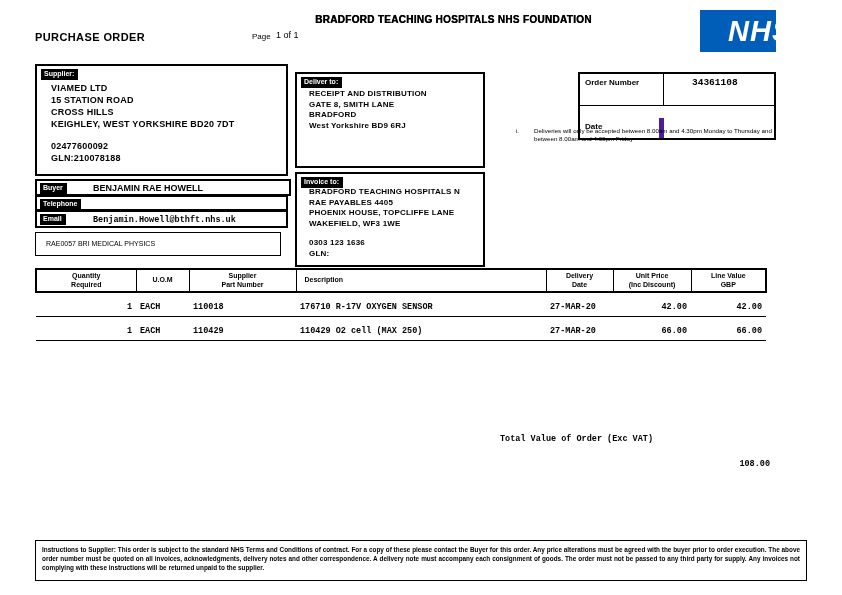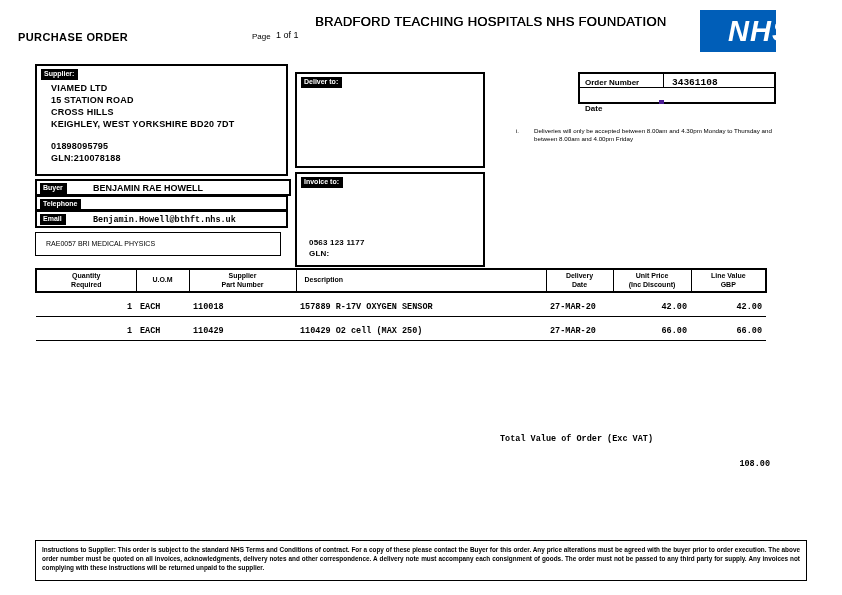--- a/index.html
+++ b/index.html
@@ -21,38 +21,38 @@
     font-weight:bold;
     padding:1px 4px 2px 3px;
     line-height:1.1;
   }
   .box2 { border:2px solid #000; }
   .box1 { border:1px solid #000; }
   .pre { white-space:pre-line; }
 
   
   .po-title { font-size:11px; font-weight:bold; letter-spacing:0.4px; }
-  .org-title { font-size:13px; font-weight:normal; letter-spacing:0.3px; text-shadow:0.4px 0 0 #000; }
+  .org-title { font-size:10px; font-weight:bold; letter-spacing:0.3px; text-shadow:0.4px 0 0 #000; }
   .nhs-logo {
     width:76px; height:42px;
     background:#005EB8;
     color:#fff;
     font-style:italic;
     font-weight:bold;
     font-size:29px;
     text-align:center;
     line-height:42px;
     letter-spacing:1px;
   }
 
   .addr-line { font-size:9px; font-weight:bold; line-height:12px; letter-spacing:0.2px; }
   .addr-line-sm { font-size:8px; font-weight:bold; line-height:10.5px; letter-spacing:0.2px; }
 
   
-  .meta-row { display:flex; height:14px; }
+  .meta-row { display:flex; height:32px;gap:20px; }
   .meta-label { width:84px; font-size:8px; font-weight:bold; padding:4px 0 0 5px; }
   .meta-value { flex:1; font-size:9.5px; font-weight:bold; padding:3px 0 0 8px; font-family:"Liberation Mono","DejaVu Sans Mono",monospace; }
 
   .note { font-size:6.2px; line-height:8px; }
 
   .field-row { background:#fff; }
   .field-value { font-size:9px; font-weight:bold; margin-left:8px; }
 
   
   table.items { border-collapse:collapse; table-layout:fixed; width:730px; }
@@ -89,45 +89,51 @@
     font-size:6.4px;
     font-weight:bold;
     line-height:9px;
     padding:4px 6px;
     text-align:justify;
   }
 </style>
 </head>
 <body>
 
-<div class="abs po-title" style="left:18px; top:31px;">PURCHASE ORDER</div>
+<div class="abs po-title" style="left:35px; top:31px;">PURCHASE ORDER</div>
 
 <div class="abs" style="left:252px; top:32px; font-size:8px;">Page</div>
 <div class="abs" style="left:276px; top:30px; font-size:9px;">1 of 1</div>
 
 <div class="abs org-title" style="left:315px; top:14px;">BRADFORD TEACHING HOSPITALS NHS FOUNDATION</div>
 
 <div class="abs nhs-logo" style="left:700px; top:10px;padding-left:28px;">NHS</div>
 
 <div class="abs box2" style="left:35px; top:64px; width:253px; height:112px;">
   <span class="badge" style="position:absolute; left:4px; top:3px;">Supplier:</span>
   <div style="position:absolute; left:14px; top:16px;">
     <div class="addr-line">VIAMED LTD</div>
     <div class="addr-line">15 STATION ROAD</div>
     <div class="addr-line">CROSS HILLS</div>
     <div class="addr-line">KEIGHLEY, WEST YORKSHIRE BD20 7DT</div>
   </div>
   <div style="position:absolute; left:14px; top:74px;">
-    <div class="addr-line">01898095795</div>
+    <div class="addr-line">02477600092</div>
     <div class="addr-line">GLN:210078188</div>
   </div>
 </div>
 
 <div class="abs box2" style="left:295px; top:72px; width:190px; height:96px;">
   <span class="badge" style="position:absolute; left:4px; top:3px;">Deliver to:</span>
+  <div style="position:absolute; left:12px; top:15px;">
+    <div class="addr-line-sm">RECEIPT AND DISTRIBUTION</div>
+    <div class="addr-line-sm">GATE 8, SMITH LANE</div>
+    <div class="addr-line-sm">BRADFORD</div>
+    <div class="addr-line-sm">West Yorkshire BD9 6RJ</div>
+  </div>
 </div>
 
 <div class="abs box2" style="left:578px; top:72px; width:198px;">
   <div class="meta-row" style="border-bottom:1px solid #000;">
     <div class="meta-label" style="border-right:1px solid #000;">Order Number</div>
     <div class="meta-value">34361108</div>
   </div>
   <div class="meta-row">
     <div class="meta-label" style="border-right:5px solid #4c1d95;margin-top:12px;">Date</div>
   </div>
@@ -148,22 +154,28 @@
   <span class="badge" style="position:absolute; left:3px; top:2px;">Email</span>
   <span class="field-value mono" style="position:absolute; left:48px; top:3px; font-size:8.5px;">Benjamin.Howell@bthft.nhs.uk</span>
 </div>
 
 <div class="abs box1" style="left:35px; top:232px; width:246px; height:24px;">
   <span style="position:absolute; left:10px; top:7px; font-size:7px;">RAE0057 BRI MEDICAL PHYSICS</span>
 </div>
 
 <div class="abs box2" style="left:295px; top:172px; width:190px; height:95px;">
   <span class="badge" style="position:absolute; left:4px; top:3px;">Invoice to:</span>
+  <div style="position:absolute; left:12px; top:13px;">
+    <div class="addr-line-sm">BRADFORD TEACHING HOSPITALS N</div>
+    <div class="addr-line-sm">RAE PAYABLES 4405</div>
+    <div class="addr-line-sm">PHOENIX HOUSE, TOPCLIFFE LANE</div>
+    <div class="addr-line-sm">WAKEFIELD, WF3 1WE</div>
+  </div>
   <div style="position:absolute; left:12px; top:64px;">
-    <div class="addr-line-sm">0563 123 1177</div>
+    <div class="addr-line-sm">0303 123 1636</div>
     <div class="addr-line-sm">GLN:</div>
   </div>
 </div>
 
 <table class="items abs" style="left:35px; top:268px;">
   <colgroup>
     <col style="width:100px">
       <col style="width:53px">
       <col style="width:107px">
     <col style="width:250px">
@@ -185,21 +197,21 @@
 (Inc Discount)</th>
       <th class="pre">Line Value
 GBP</th>
     </tr>
   </thead>
   <tbody>
     <tr>
       <td class="ta-r pr8">1</td>
       <td class="ta-l">EACH</td>
       <td class="ta-l pl8">110018</td>
-      <td class="ta-l pl8">157889 R-17V OXYGEN SENSOR</td>
+      <td class="ta-l pl8">176710 R-17V OXYGEN SENSOR</td>
       <td class="ta-l pl8">27-MAR-20</td>
       <td class="ta-r pr8">42.00</td>
       <td class="ta-r pr14">42.00</td>
     </tr>
     <tr>
       <td class="ta-r pr8">1</td>
       <td class="ta-l">EACH</td>
       <td class="ta-l pl8">110429</td>
       <td class="ta-l pl8">110429 O2 cell (MAX 250)</td>
       <td class="ta-l pl8">27-MAR-20</td>

